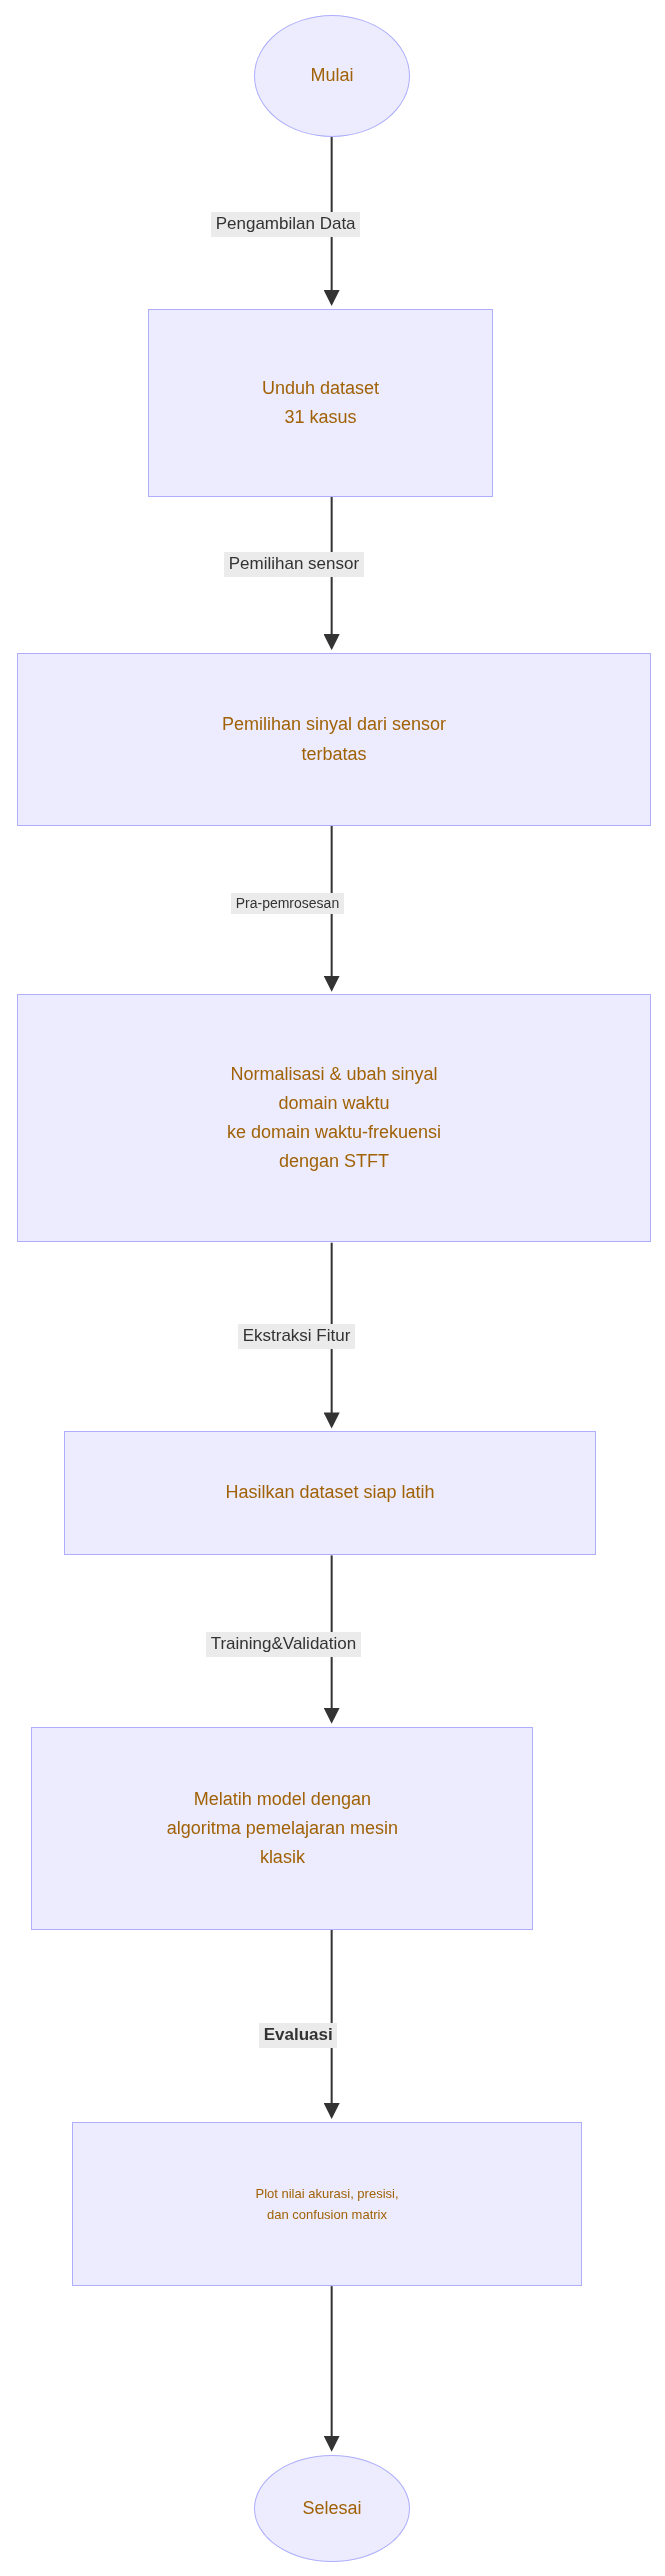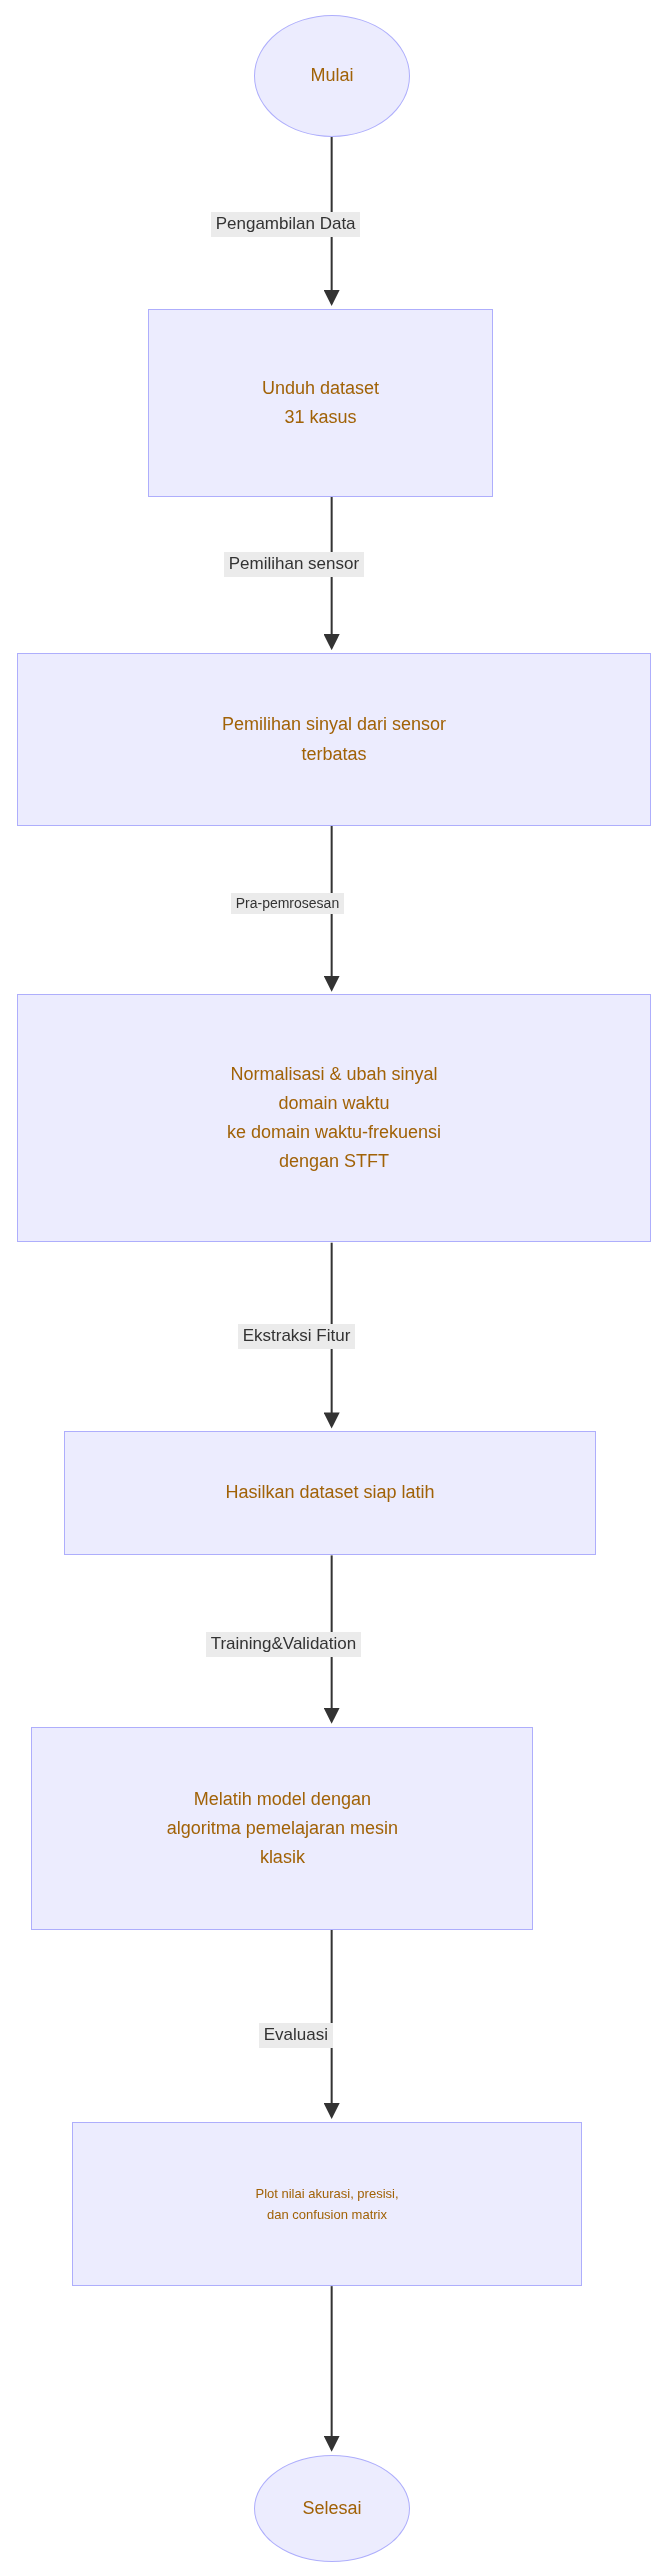--- a/index.html
+++ b/index.html
@@ -77,21 +77,21 @@
   #n-hasilkan { left: 64px;  top: 1431px; width: 532px; height: 124px;  font-size: 18px; }
   #n-melatih  { left: 17.4px;  top: 1727px; width: 502px; height: 203px;  font-size: 18px; margin-left: 14px; }
   #n-plot     { left: 72px; top: 2122px; width: 510px; height: 164px;  font-size: 13px; }
   #n-end      { left: 254px; top: 2455px; width: 156px; height: 107px;  font-size: 18px; }
 
   #e-0 { left: 211px; top: 212px;  font-size: 17px; }
   #e-1 { left: 224px; top: 552px;  font-size: 17px; text-align: center; }
   #e-2 { left: 231px; top: 893px; font-size: 14px; }
   #e-3 { left: 238px; top: 1324px; font-size: 17px; }
   #e-4 { left: 206px; top: 1632px; font-size: 17px; }
-  #e-5 { left: 259px; top: 2023px; font-size: 17px; }
+  #e-5 { left: 259px; top: 2023px; font-size: 17px; font-weight: bold; }
 </style>
 </head>
 <body>
 
 <div id="flow">
 
   <svg class="conn" viewBox="0 0 992 3839" width="666" height="2576" xmlns="http://www.w3.org/2000/svg">
     <defs>
       <marker id="arrow" viewBox="0 0 12 12" refX="10" refY="6" markerWidth="8" markerHeight="8" orient="auto-start-reverse">
         <path d="M 0 0 L 12 6 L 0 12 z" fill="#333333"></path>

